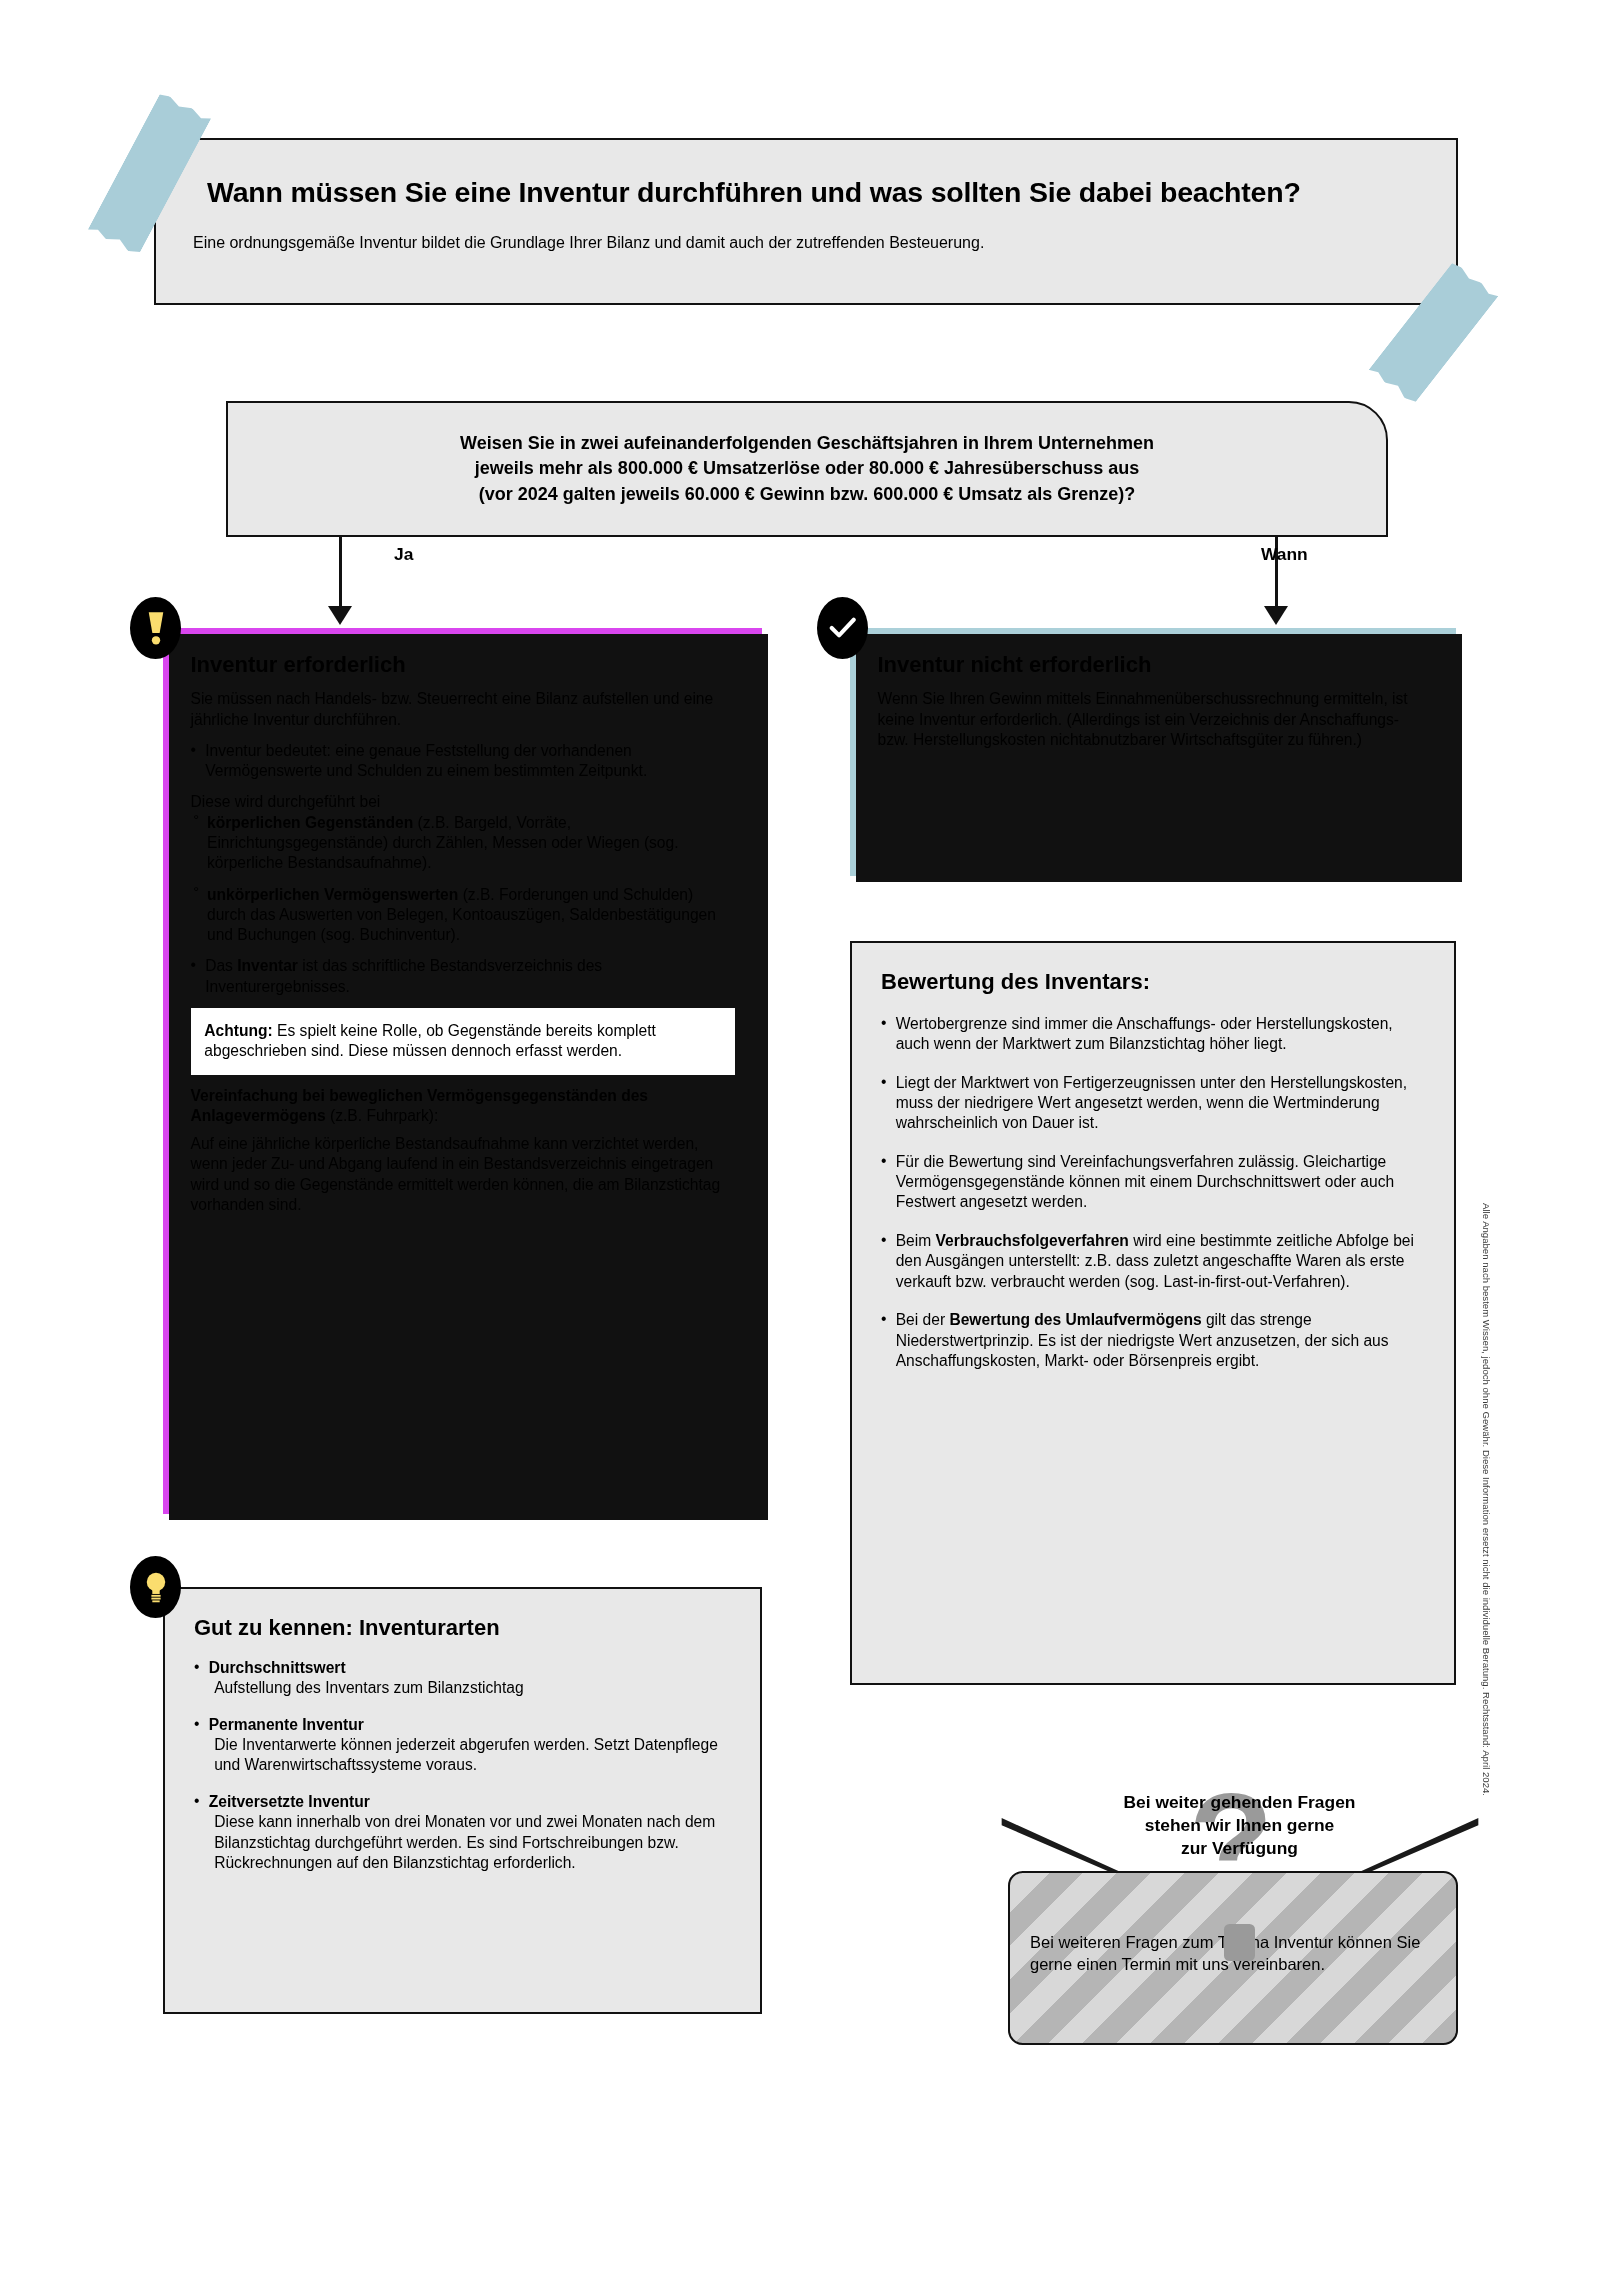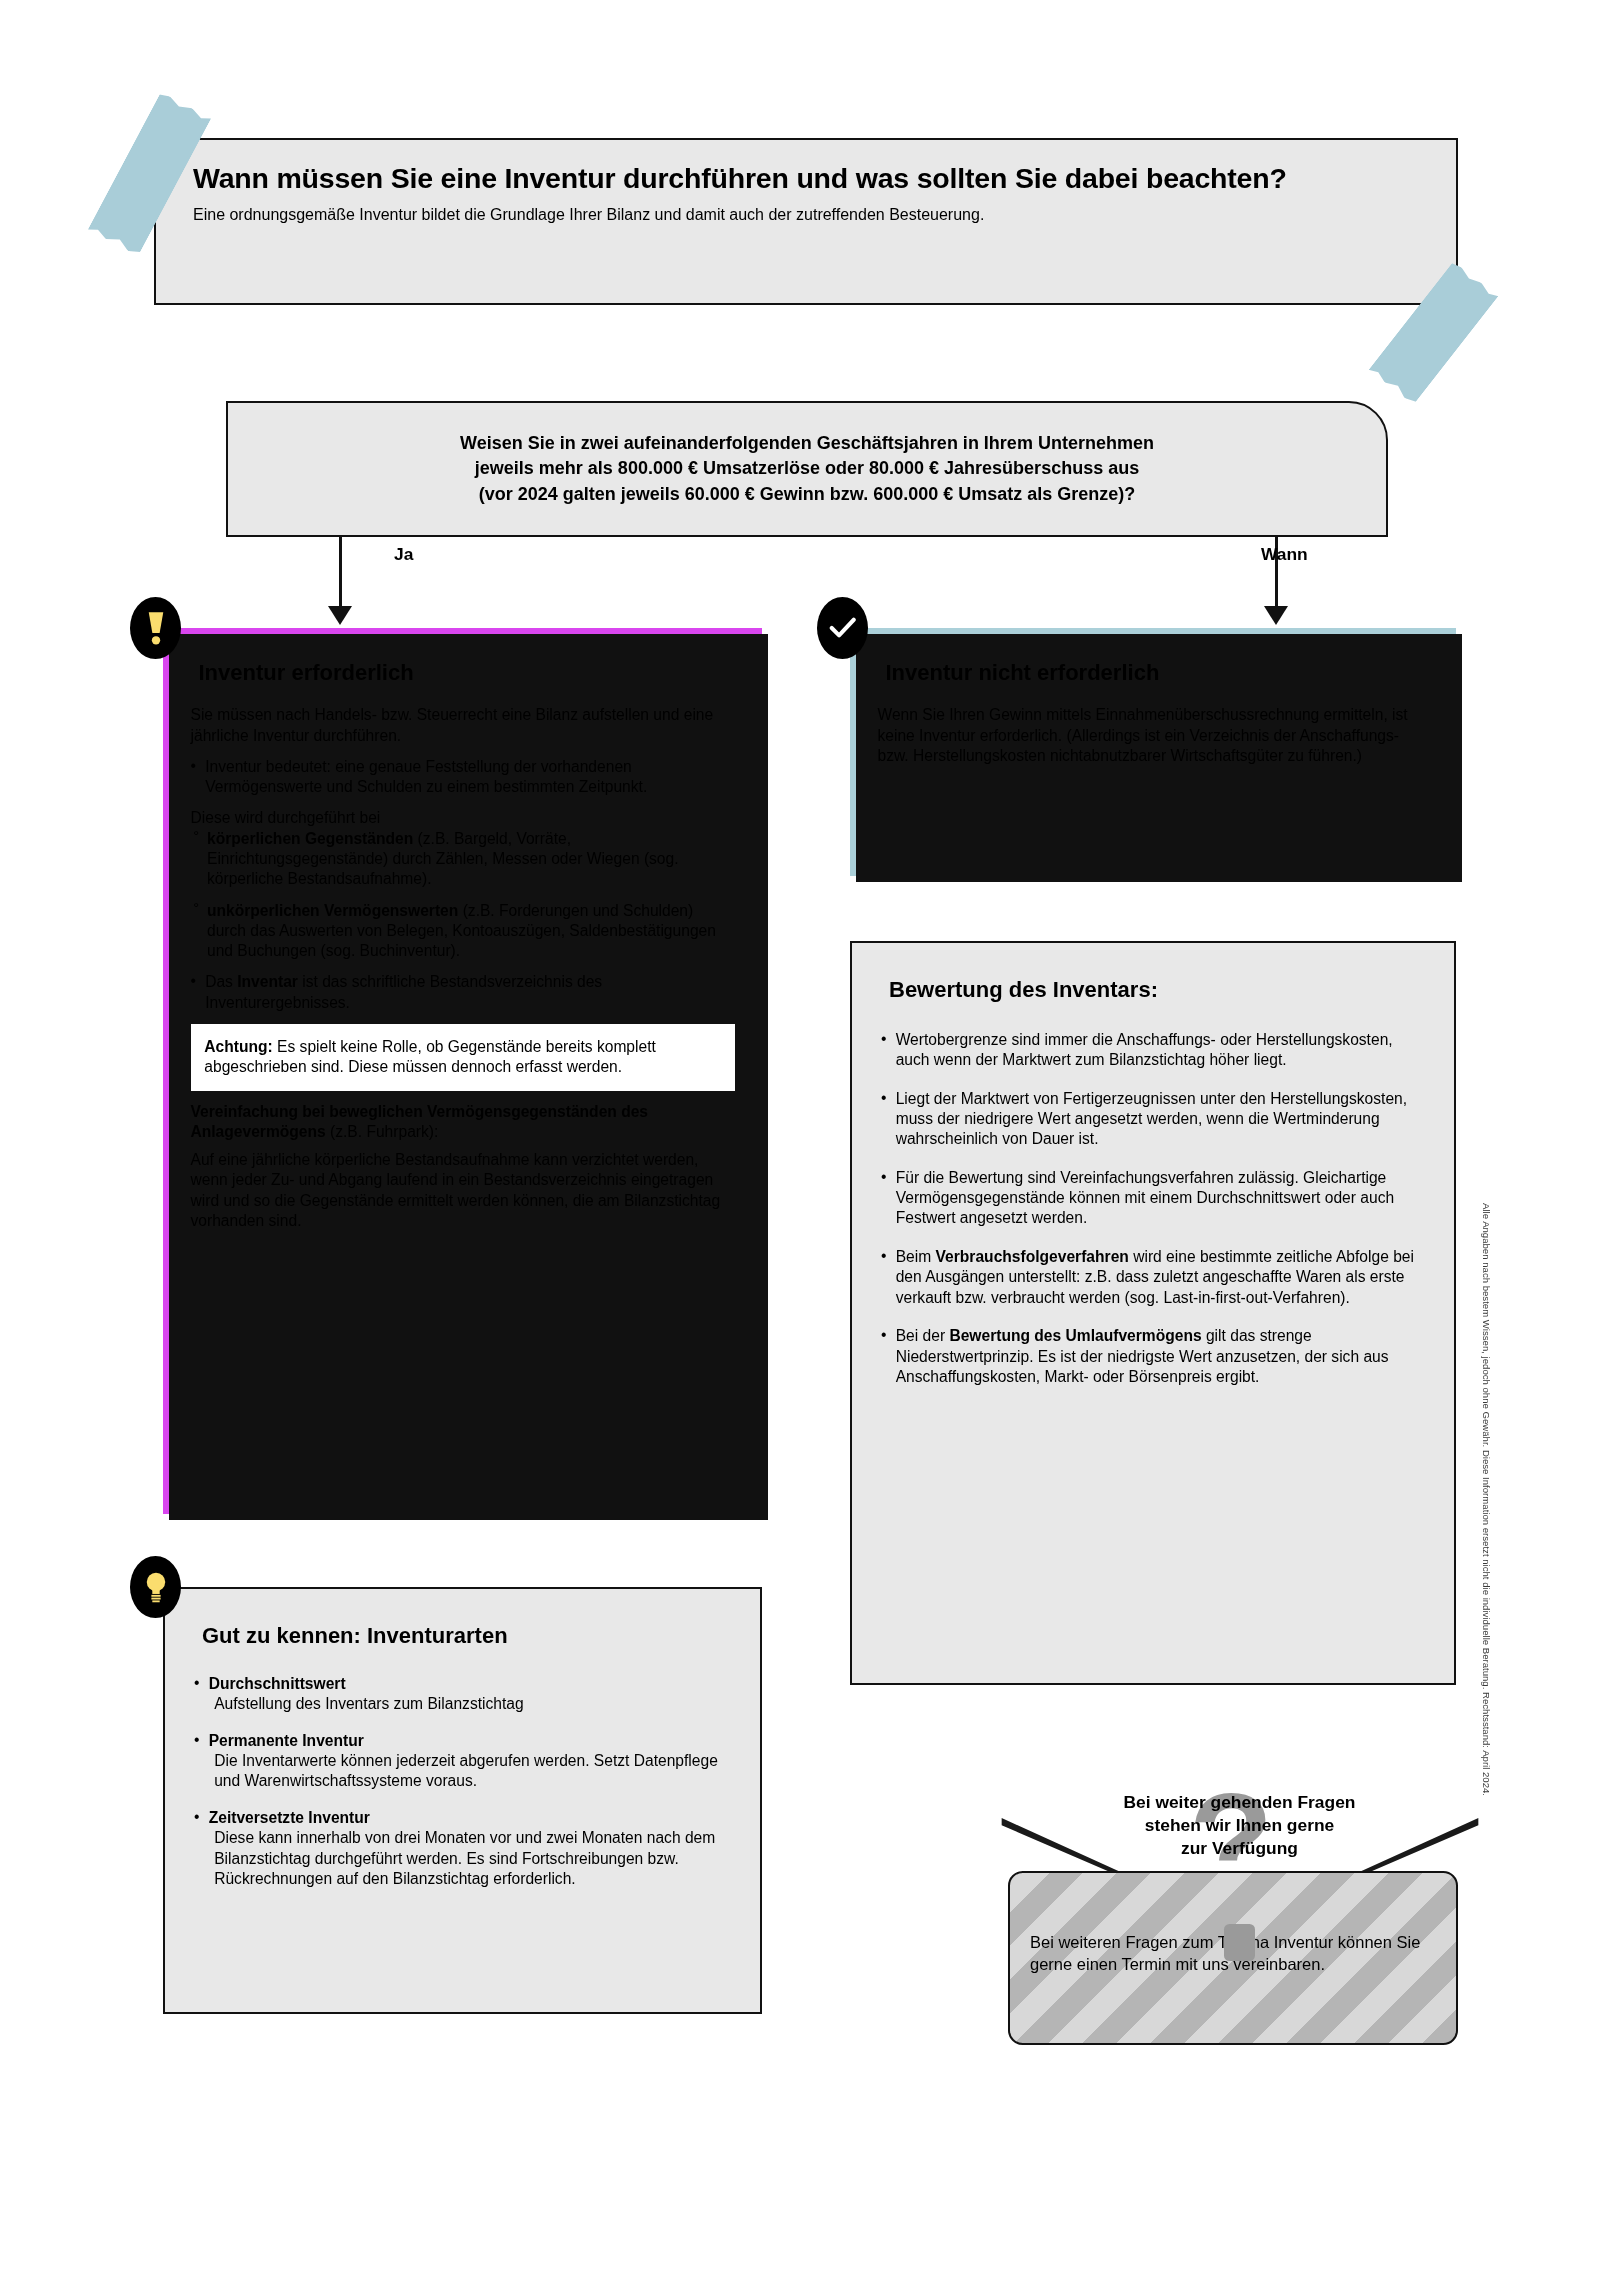--- a/index.html
+++ b/index.html
@@ -9,21 +9,21 @@
   
   .tape{position:absolute;background:#a9cdd8;z-index:6;}
   .tape-tl{left:121px;top:96px;width:57px;height:156px;transform:rotate(28deg);
     clip-path:polygon(0% 2%,18% 0%,40% 3%,62% 0%,84% 3%,100% 0%,100% 97%,80% 100%,58% 96%,36% 100%,16% 97%,0% 100%);}
   .tape-br{left:1405px;top:264px;width:57px;height:138px;transform:rotate(38deg);
     clip-path:polygon(0% 2%,18% 0%,40% 3%,62% 0%,84% 3%,100% 0%,100% 97%,80% 100%,58% 96%,36% 100%,16% 97%,0% 100%);}
 
   
   .hdr{position:absolute;left:154px;top:138px;width:1304px;height:167px;background:#e8e8e8;
     border:2.8px solid #111;box-sizing:border-box;z-index:5;}
-  .hdr h1{margin:0;padding:20px 37px 0 37px;font-size:28.5px;line-height:1.33;font-weight:bold;
+  .hdr h1{margin:14px;padding:20px 37px 0 37px;font-size:28.5px;line-height:1.33;font-weight:bold;
     font-stretch:condensed;letter-spacing:-0.2px;}
   .hdr p{margin:0;padding:7.3px 37px 0 37px;font-size:16px;line-height:1.3;}
 
   
   .qbox{position:absolute;left:226px;top:401px;width:1162px;height:136px;background:#e8e8e8;
     border:2.8px solid #111;box-sizing:border-box;border-top-right-radius:39px;z-index:5;
     display:flex;align-items:center;justify-content:center;}
   .qbox .qt{text-align:center;font-size:18px;font-weight:bold;line-height:1.42;
     font-stretch:condensed;padding:0 27.5px;}
 
@@ -39,21 +39,21 @@
   .badge svg{display:block;}
 
   
   .card{position:absolute;box-sizing:border-box;z-index:5;}
   .card.shadow::after{content:"";position:absolute;left:6.4px;top:6.4px;width:100%;height:100%;
     background:#111;z-index:-1;}
   .yellow{background:#d946ef;}
   .blue{background:#abd0d9;}
   .grey{background:#e8e8e8;border:2.8px solid #111;}
 
-  .card h2{margin:8px;font-size:22px;font-weight:bold;font-stretch:condensed;line-height:1.2;}
+  .card h2{margin:0;font-size:22px;font-weight:bold;font-stretch:condensed;line-height:1.2;}
   .card p{margin:0;font-size:15.6px;line-height:1.3;}
   .body-txt{font-size:15.6px;line-height:1.3;}
 
   ul.bl{list-style:none;margin:0;padding:0;}
   ul.bl>li{position:relative;padding-left:14.7px;font-size:15.6px;line-height:1.3;}
   ul.bl>li::before{content:"•";position:absolute;left:0;top:-0.9px;}
   ul.sub{list-style:none;margin:0;padding:0;}
   ul.sub>li{position:relative;padding-left:16.5px;font-size:15.6px;line-height:1.3;}
   ul.sub>li::before{content:"°";position:absolute;left:2.8px;top:-1.8px;font-size:14.7px;}
   .sp{height:11px;}

